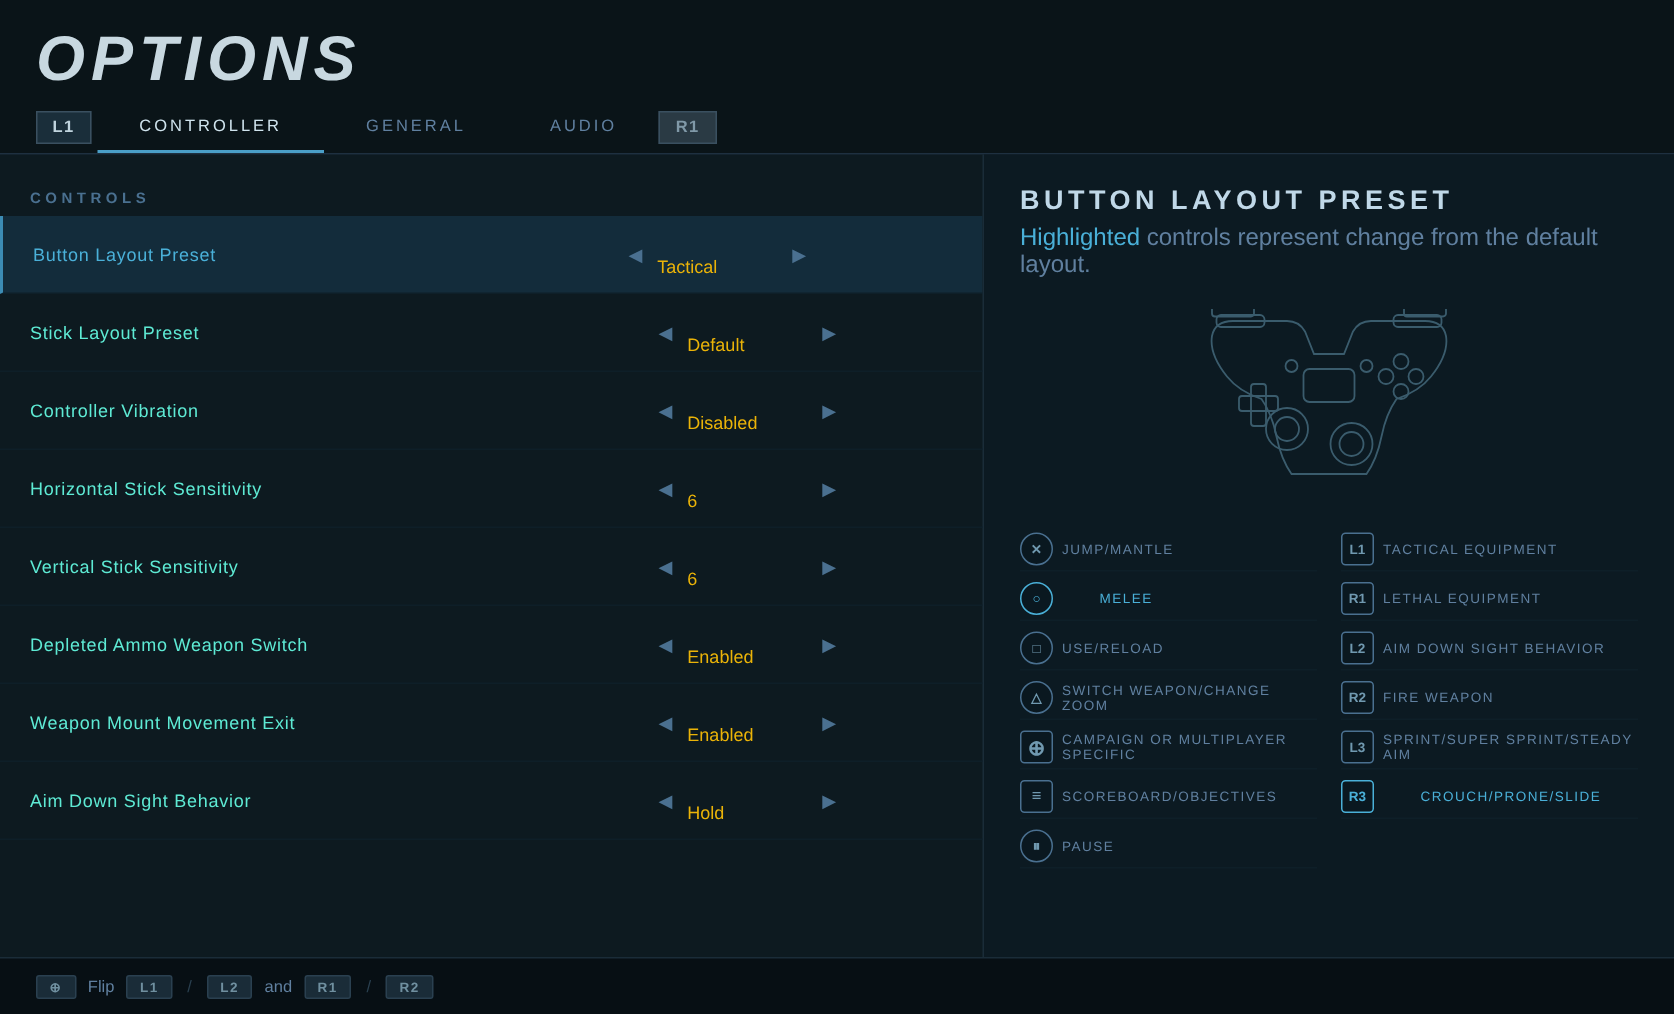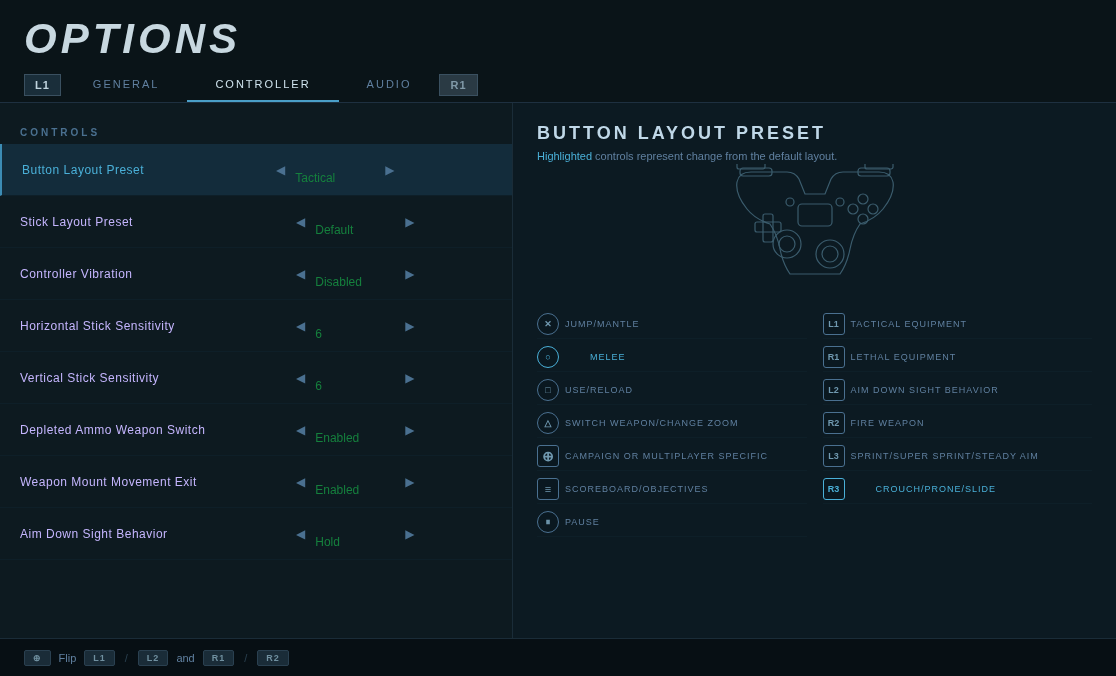--- a/index.html
+++ b/index.html
@@ -63,21 +63,21 @@
     }
 
     
     .main-layout {
       display: flex;
       height: calc(676px - 115px);
     }
 
     
     .left-panel {
-      width: 513px;
+      width: 656px;
       padding: 16px 0;
       overflow-y: auto;
       border-right: 1px solid #1a2c38;
     }
 
     .section-label {
       font-size: 10px;
       letter-spacing: 3px;
       color: #4a7090;
       padding: 8px 20px 6px 20px;
@@ -95,42 +95,42 @@
       background: rgba(60, 140, 180, 0.12);
       border-left: 2px solid #3c8cb4;
     }
     .setting-row.active-row {
       background: rgba(40, 100, 140, 0.25);
     }
 
     .setting-name {
       flex: 1;
       font-size: 12px;
-      color: #c4b5fd;
+      color: #5eead4;
       letter-spacing: 0.5px;
     }
     .setting-name.highlighted-text {
       color: #4ab0d8;
     }
 
     .setting-value {
       font-size: 12px;
       color: #c0d4de;
       display: flex;
       align-items: center;
       gap: 6px;
       min-width: 200px;
     }
     .setting-value.large {
       min-width: 220px;
     }
 
     .value-text {
       min-width: 80px;
-      color: #15803d;
+      color: #eab308;
       margin-top: 17px;
     }
 
     .arrow-btn {
       color: #4a7090;
       font-size: 12px;
       cursor: pointer;
       padding: 2px 4px;
     }
 
@@ -172,23 +172,23 @@
 
     .panel-title {
       font-size: 18px;
       font-weight: bold;
       letter-spacing: 3px;
       color: #c0d8e8;
       margin-bottom: 6px;
     }
 
     .panel-subtitle {
-      font-size: 11px;
+      font-size: 16px;
       color: #6080a0;
-      margin-bottom: 2px;
+      margin-bottom: 20px;
     }
     .panel-subtitle .highlighted-word {
       color: #4ab0d8;
     }
 
     
     .controller-diagram {
       display: flex;
       justify-content: center;
       margin-bottom: 16px;
@@ -286,22 +286,22 @@
   </style>
 </head>
 <body>
 
 <div class="header">
   <div class="header-title">OPTIONS</div>
 </div>
 
 <div class="tab-bar">
   <div class="tab-badge active">L1</div>
+  <div class="tab-item active">CONTROLLER</div>
   <div class="tab-item">GENERAL</div>
-  <div class="tab-item active">CONTROLLER</div>
   <div class="tab-item">AUDIO</div>
   <div class="tab-badge">R1</div>
 </div>
 
 <div class="main-layout">
 
   <div class="left-panel">
 
     <div class="section-label">CONTROLS</div>
 

